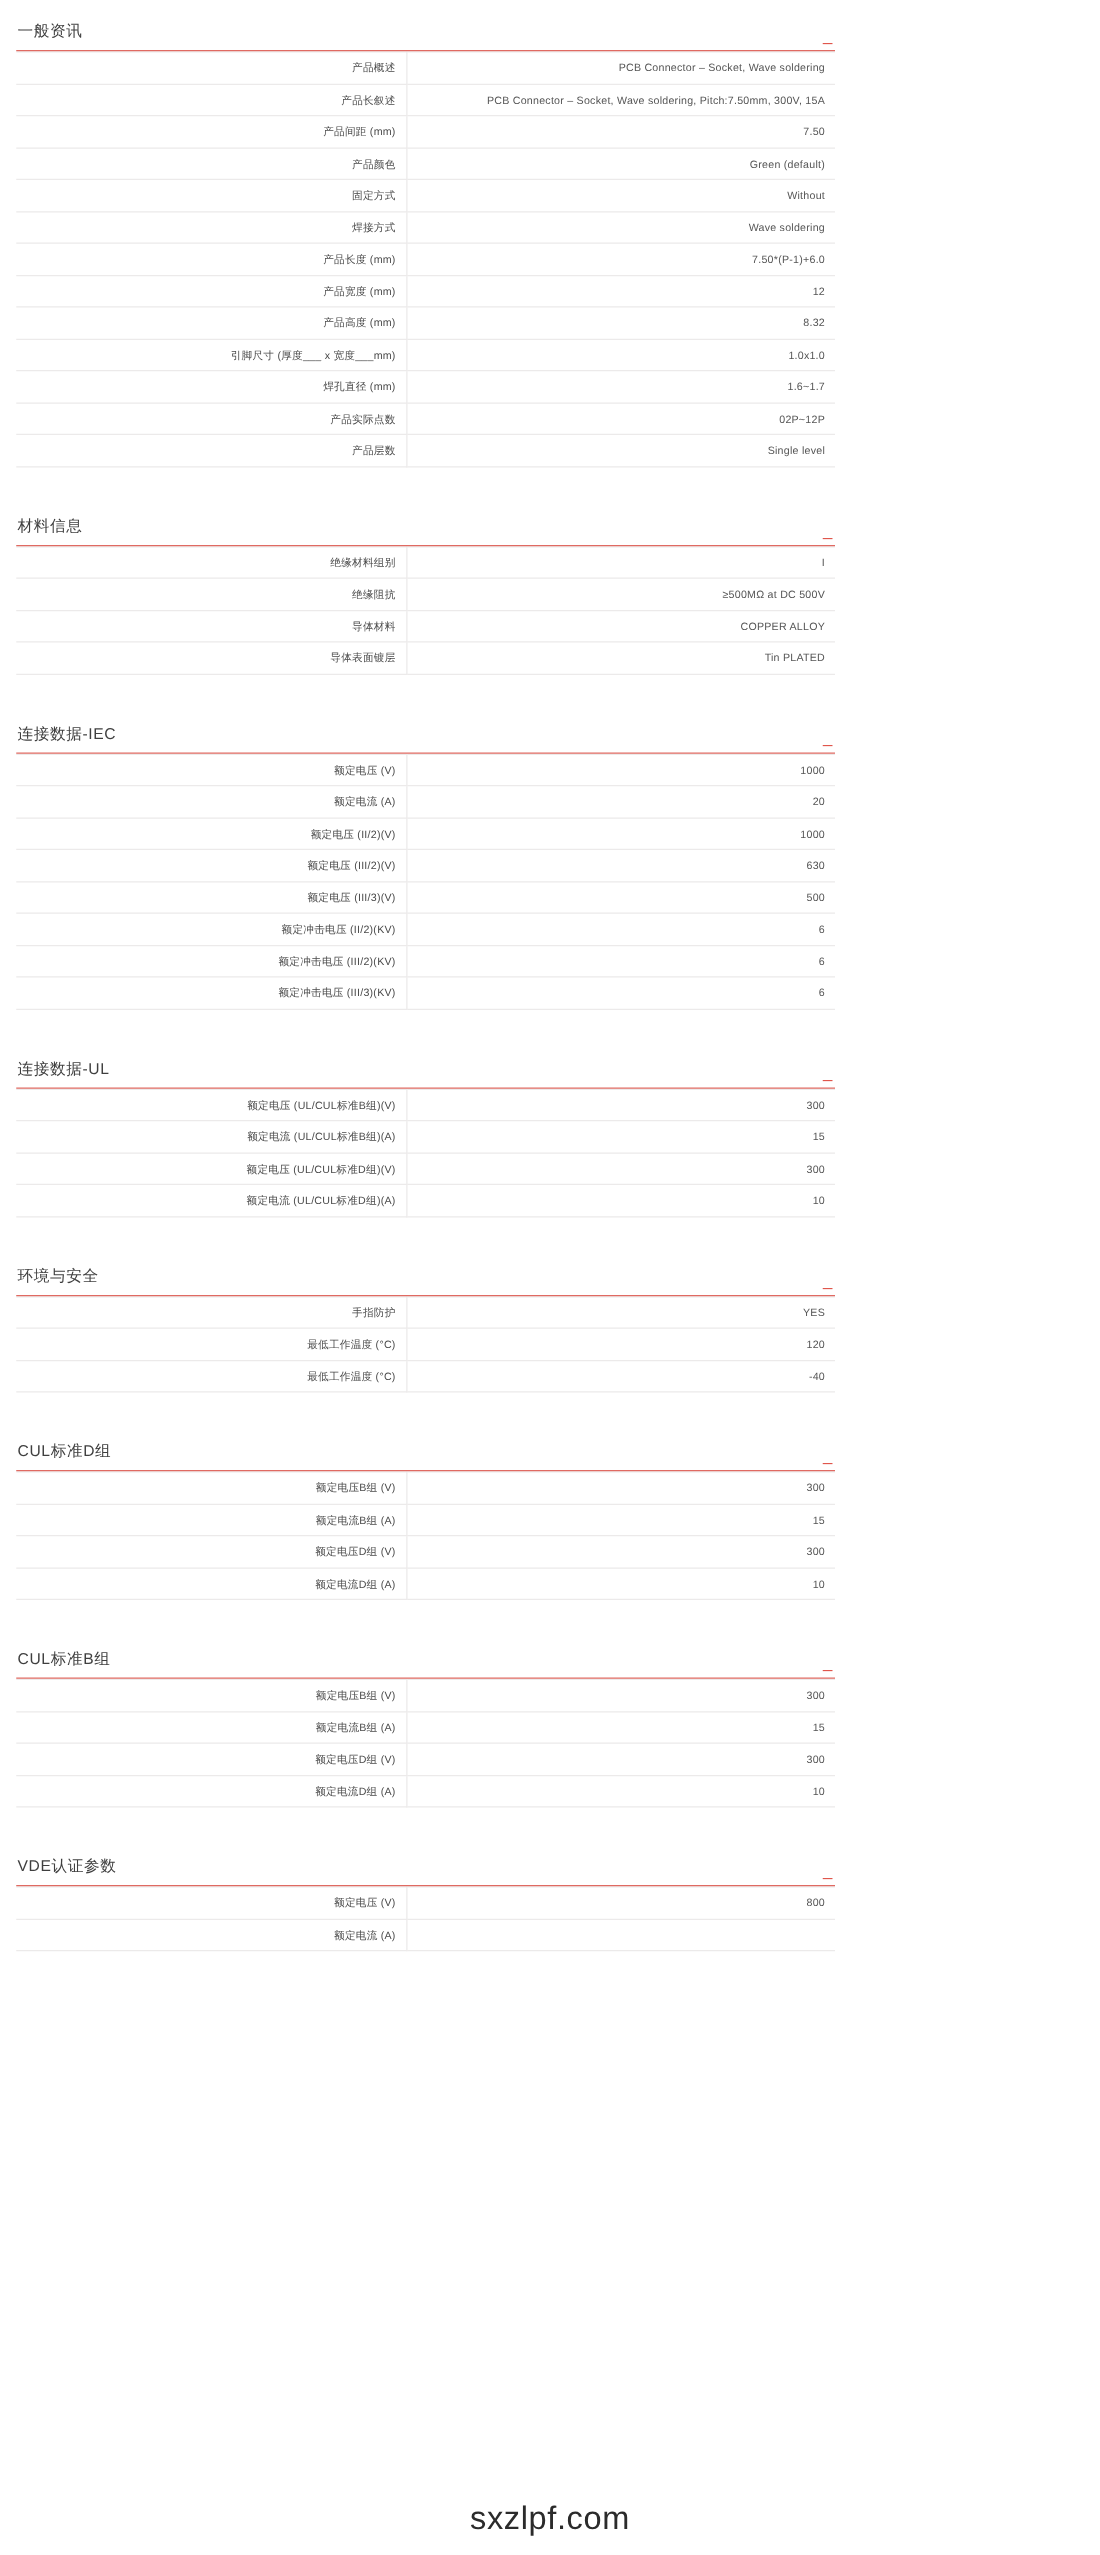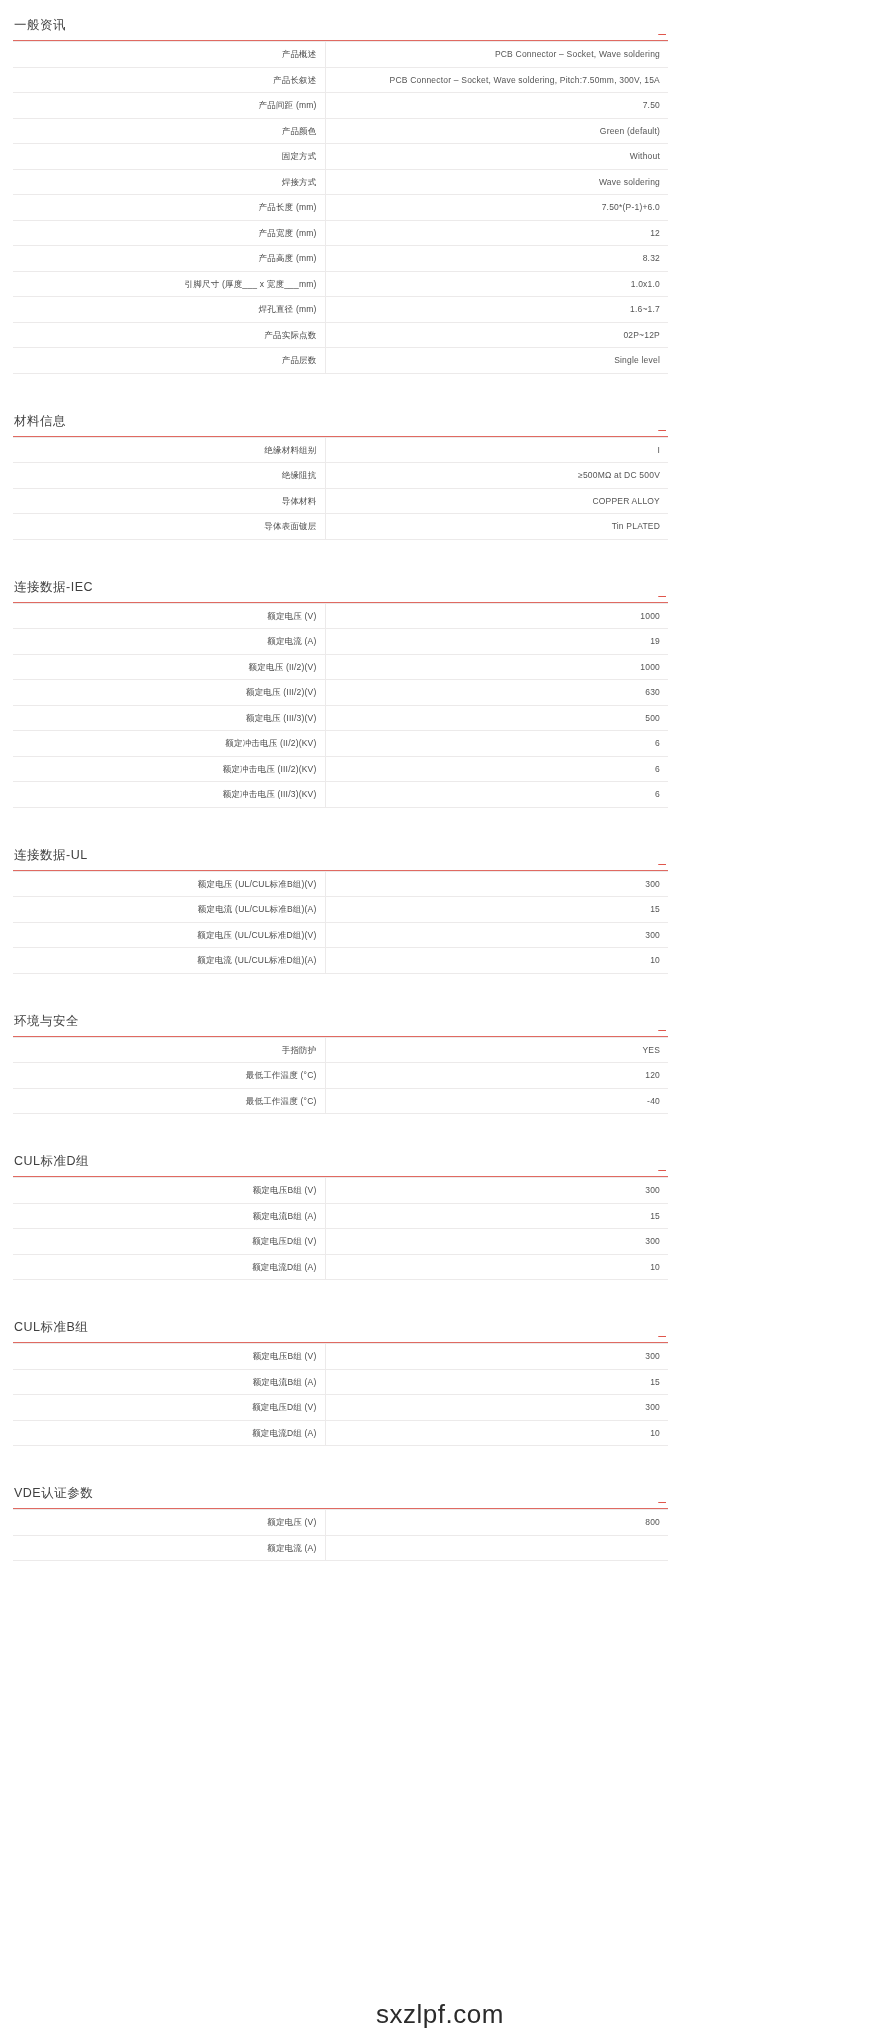--- a/index.html
+++ b/index.html
@@ -193,21 +193,21 @@
             <span class="collapse-icon">–</span>
           </div>
           <table class="spec">
             <tbody>
               <tr>
                 <td class="label">额定电压 (V)</td>
                 <td class="value">1000</td>
               </tr>
               <tr>
                 <td class="label">额定电流 (A)</td>
-                <td class="value">19</td>
+                <td class="value">20</td>
               </tr>
               <tr>
                 <td class="label">额定电压 (II/2)(V)</td>
                 <td class="value">1000</td>
               </tr>
               <tr>
                 <td class="label">额定电压 (III/2)(V)</td>
                 <td class="value">630</td>
               </tr>
               <tr>

